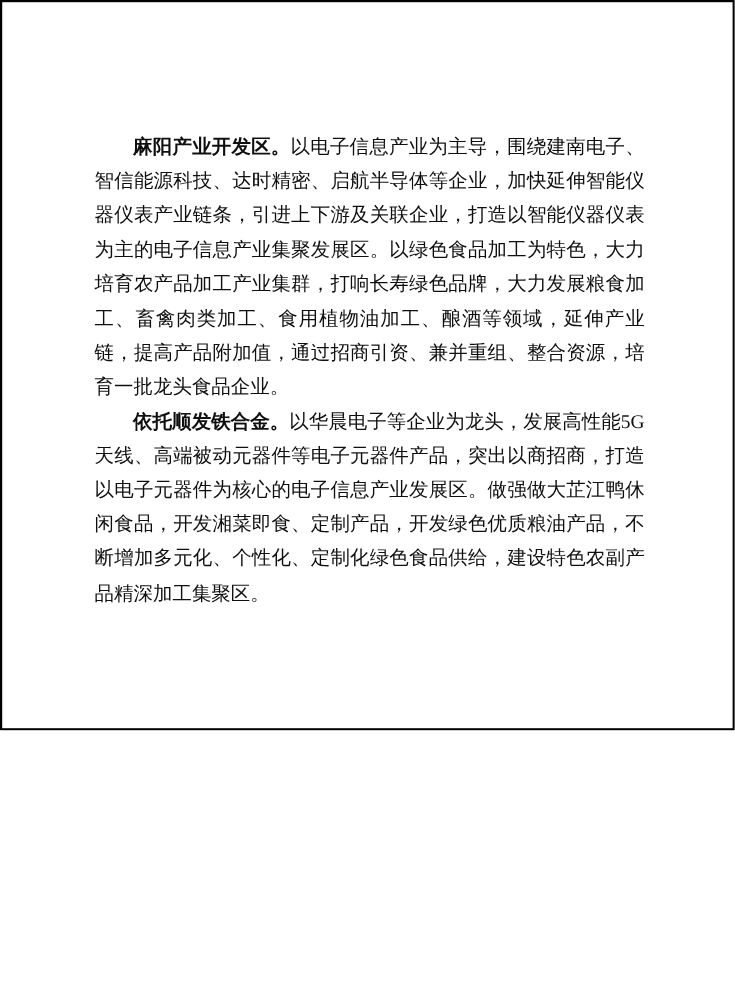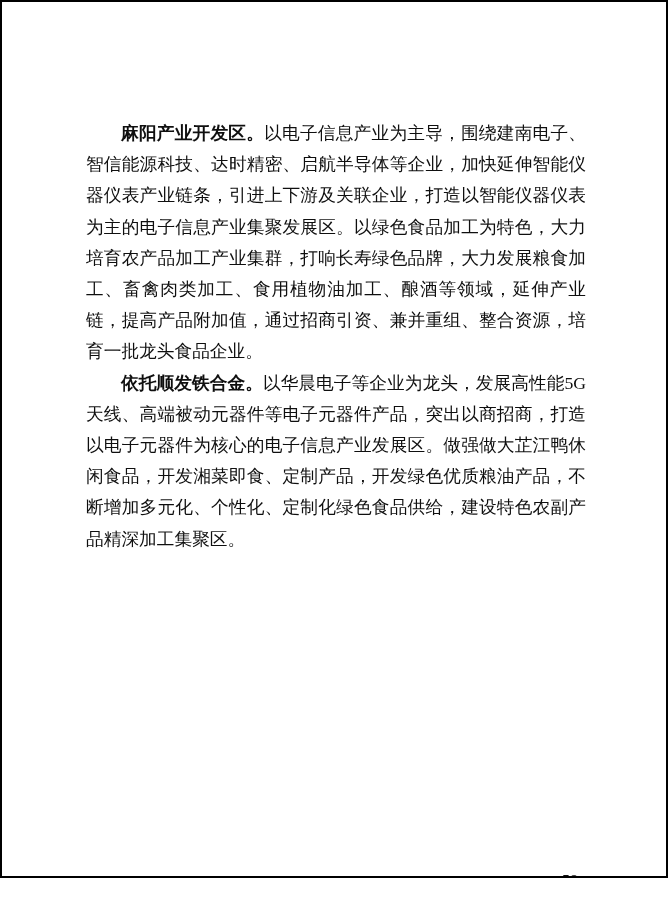--- a/index.html
+++ b/index.html
@@ -3,21 +3,21 @@
 <meta charset="utf-8">
 <style>
   html, body {
     margin: 0;
     padding: 0;
     background: #ffffff;
   }
   .page {
     position: relative;
     width: 668px;
-    height: 878px;
+    height: 664px;
     box-sizing: border-box;
     background: #ffffff;
     border: 2px solid #000000;
     overflow: hidden;
     font-family: "Liberation Serif", "DejaVu Serif", serif;
     color: #0f0f0f;
   }
   .content {
     position: absolute;
     left: 84px;

